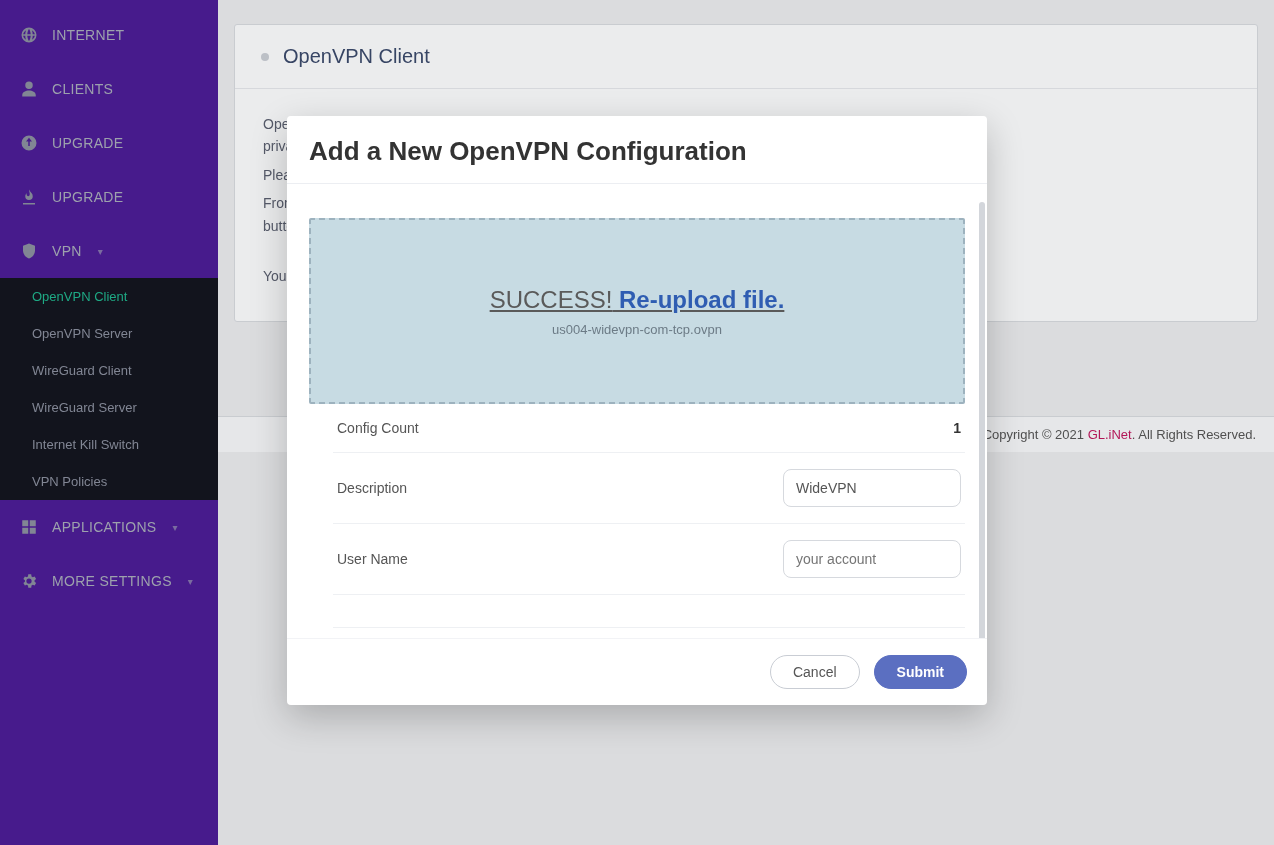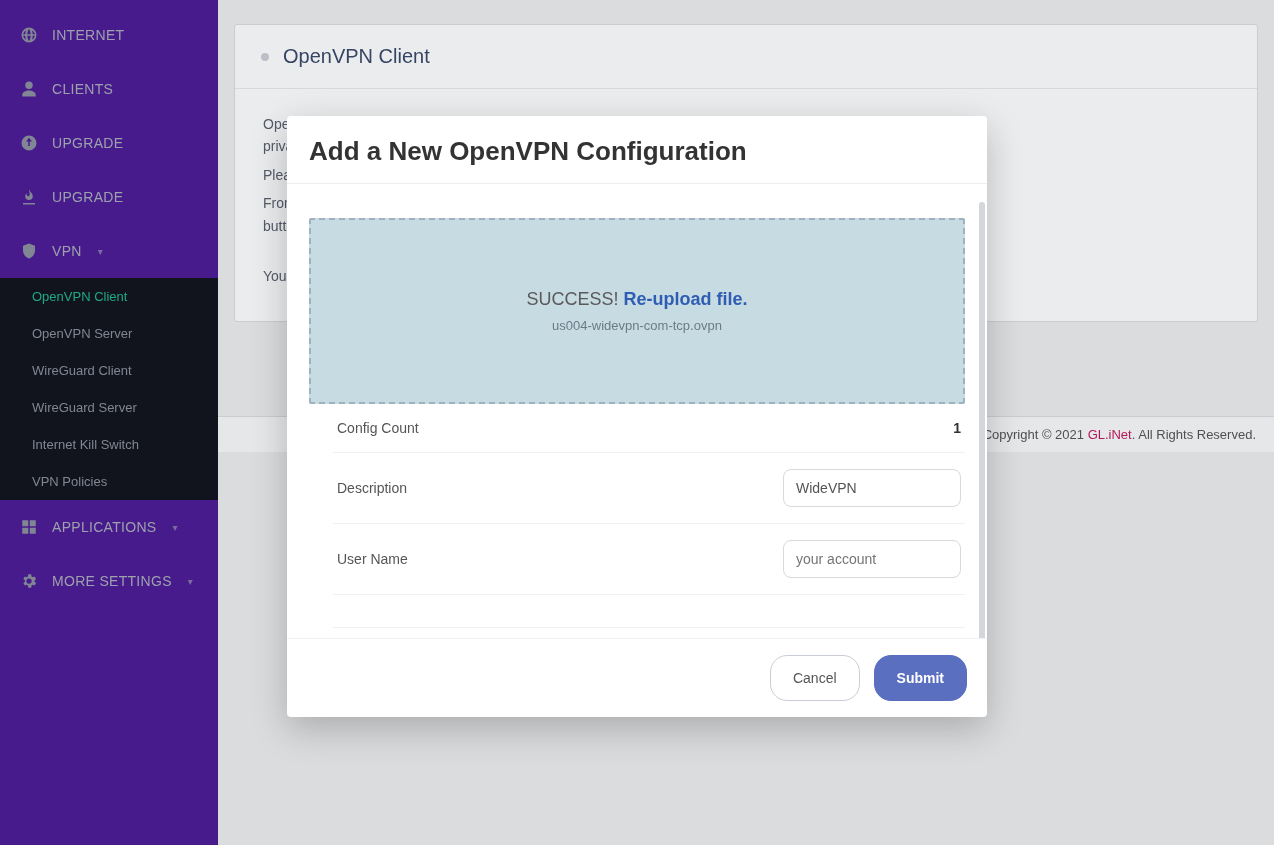--- a/index.html
+++ b/index.html
@@ -70,21 +70,21 @@
       color: #3f7b8f; font-size: 14px; line-height: 1.5;
     }
     .infobox a { color: #1c6fbf; text-decoration: none; }
 
     .dropzone {
       margin-top: 20px; height: 186px; border: 2px dashed #9db2be;
       background: #c7dbe3; border-radius: 2px;
       display: flex; flex-direction: column; align-items: center; justify-content: center;
       text-align: center;
     }
-    .dz-line { font-size: 18px; color: #5a5a5a; }
+    .dz-line { font-size: 24px; color: #5a5a5a; text-decoration: underline; }
     .dz-line .reupload { color: #2f5db2; font-weight: 700; cursor: pointer; }
     .dz-file { margin-top: 8px; font-size: 13px; color: #6c7b86; }
 
     .form-row {
       display: flex; align-items: center; justify-content: space-between;
       padding: 16px 4px; border-bottom: 1px solid #eef0f3; margin-left: 24px;
     }
     .form-label { color: #555; font-size: 14px; }
     .form-value { color: #333; font-weight: 600; }
     .input {
@@ -95,21 +95,21 @@
     .modal-scroll {
       position: absolute; right: 2px; top: 18px; width: 6px; height: 492px;
       background: transparent;
     }
     .modal-scroll .thumb { position: absolute; right: 0; top: 0; width: 6px; height: 470px; background: #d3d6db; border-radius: 3px; }
 
     .modal-footer {
       padding: 16px 20px; display: flex; justify-content: flex-end; gap: 14px;
       border-top: 1px solid #f2f3f6;
     }
-    .btn { height: 46px; padding: 0 22px; border-radius: 17px; font-size: 14px; cursor: pointer; }
+    .btn { height: 34px; padding: 0 22px; border-radius: 17px; font-size: 14px; cursor: pointer; }
     .btn-secondary { background: #fff; border: 1px solid #c9cdd4; color: #555; }
     .btn-primary { background: #5b6fc1; border: 1px solid #5b6fc1; color: #fff; font-weight: bold; }
   </style>
 </head>
 <body>
 
 <aside class="sidebar">
   <ul class="nav">
     <li>
       <a href="#">

